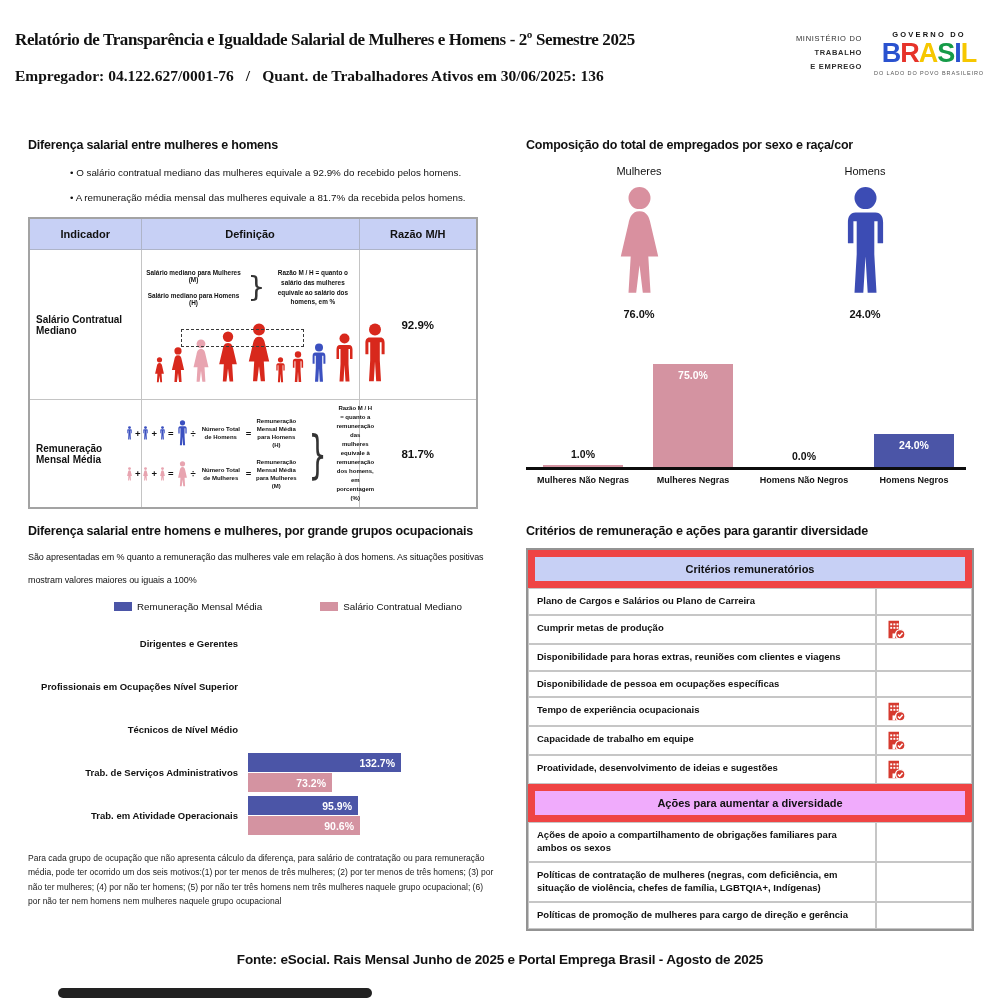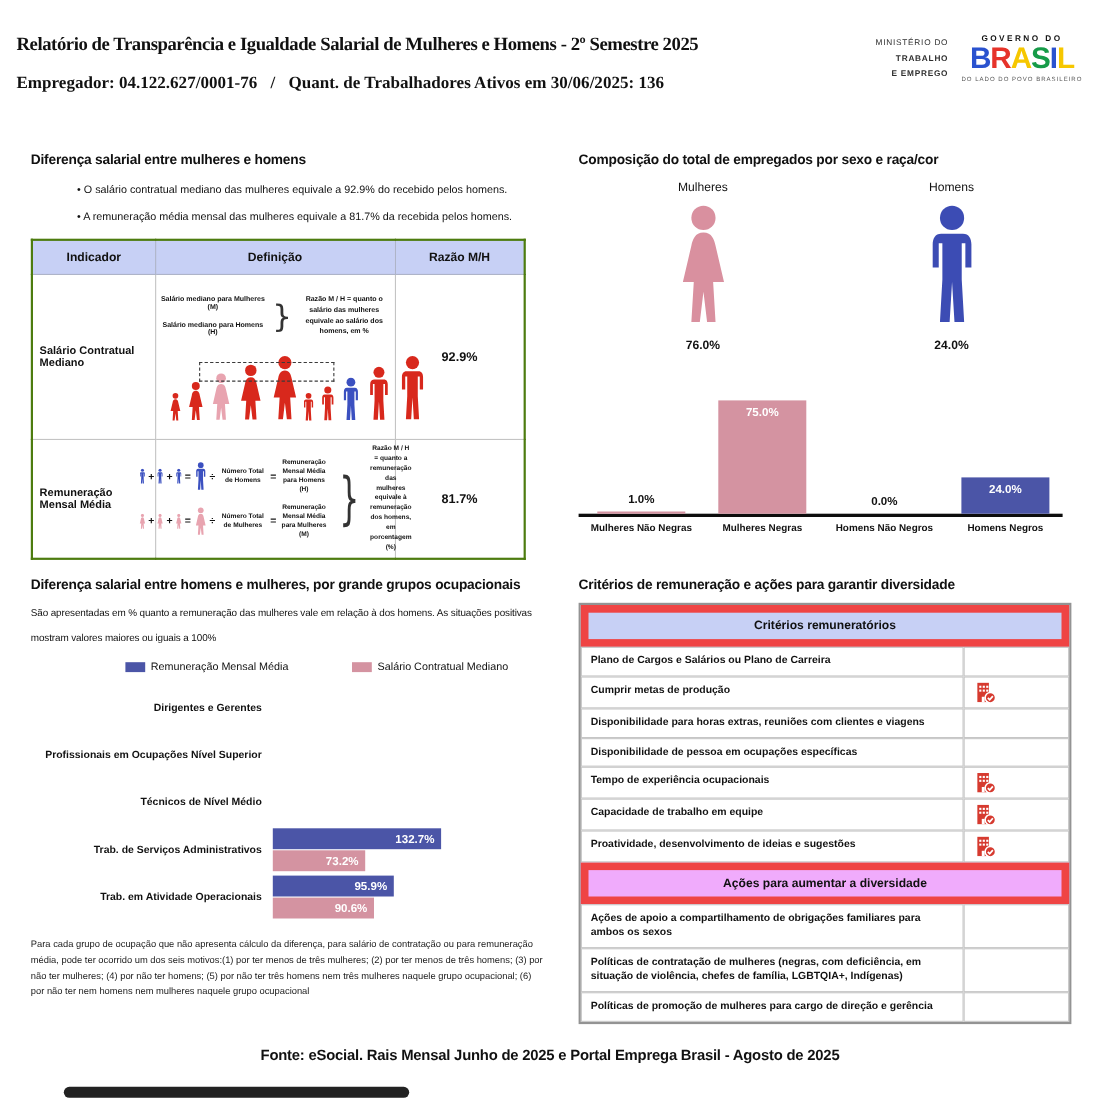--- a/index.html
+++ b/index.html
@@ -19,21 +19,21 @@
   .gov-brand { font-size:27px; font-weight:bold; letter-spacing:-1px; line-height:1.05; }
   .gov-tag { font-size:5.5px; letter-spacing:0.9px; color:#555; margin-top:3px; }
 
   .sec-title { font-size:12.5px; font-weight:bold; letter-spacing:-0.2px; white-space:nowrap; }
 
   
   .lt { position:absolute; left:28px; top:138px; width:448px; }
   .bullets { margin-top:15px; margin-left:42px; }
   .bullet { font-size:9.8px; margin-bottom:14px; white-space:nowrap; }
   .bullet::before { content:"• "; }
-  table.ind-table { width:448px; border-collapse:collapse; border:2px solid #4d7c0f; table-layout:fixed; margin-top:4px; }
+  table.ind-table { width:448px; border-collapse:collapse; border:2px solid #a3a3a3; table-layout:fixed; margin-top:4px; }
   .ind-table th { background:#c7d0f5; font-size:11px; padding:9px 4px; border:1px solid #aeb4c8; }
   .ind-table td { border:1px solid #c4c4c4; vertical-align:middle; }
   td.cell-ind { font-weight:bold; font-size:10px; padding:4px 6px; }
   td.cell-ratio { text-align:center; font-weight:bold; font-size:11.5px; }
   td.cell-def { padding:4px 3px; }
   .r1 td { height:150px; }
   .r2 td { height:96px; }
 
   .d1-top { display:flex; align-items:center; justify-content:center; gap:5px; margin:2px 0 6px; }
   .d1-lines { display:flex; flex-direction:column; gap:9px; font-size:6.4px; font-weight:bold; text-align:center; }
@@ -335,21 +335,21 @@
               <span class="occ-bar-val">73.2%</span>
             </div>
           </div>
         </div>
         <div class="occ-row">
           <div class="occ-label">Trab. em Atividade Operacionais</div>
           <div class="occ-bars">
             <div class="occ-bar" style="width: 110px; background: rgb(75, 85, 167);">
               <span class="occ-bar-val">95.9%</span>
             </div>
-            <div class="occ-bar" style="width: 92px; background: rgb(212, 147, 161);">
+            <div class="occ-bar" style="width: 112px; background: rgb(212, 147, 161);">
               <span class="occ-bar-val">90.6%</span>
             </div>
           </div>
         </div>
       </div>
     <div class="occ-note">Para cada grupo de ocupação que não apresenta cálculo da diferença, para salário de contratação ou para remuneração média, pode ter ocorrido um dos seis motivos:(1) por ter menos de três mulheres; (2) por ter menos de três homens; (3) por não ter mulheres; (4) por não ter homens; (5) por não ter três homens nem três mulheres naquele grupo ocupacional; (6) por não ter nem homens nem mulheres naquele grupo ocupacional</div>
   </div>
 
   <div class="rb">
     <div class="sec-title">Critérios de remuneração e ações para garantir diversidade</div>

